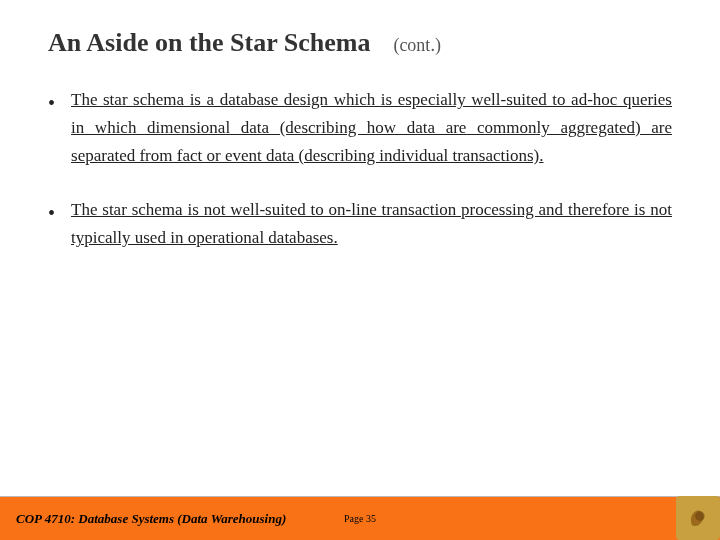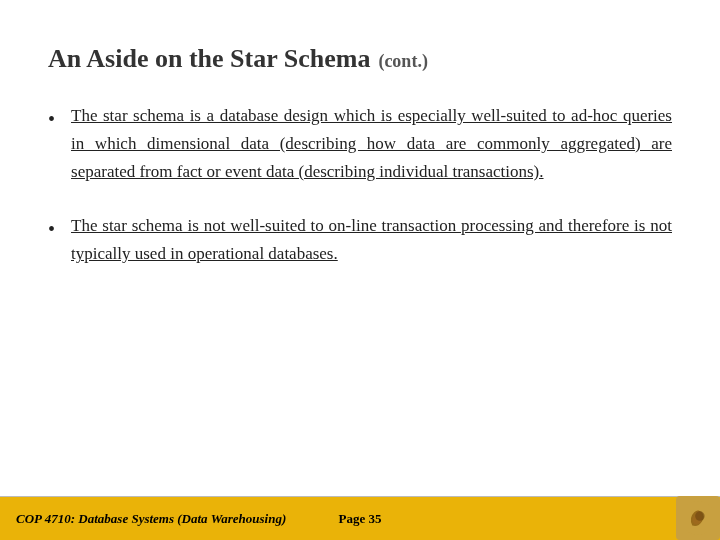--- a/index.html
+++ b/index.html
@@ -31,27 +31,26 @@
       padding: 28px 48px 20px 48px;
     }
 
     .slide-title {
       font-size: 26px;
       font-weight: bold;
       color: #333333;
       margin-bottom: 28px;
       display: flex;
       align-items: baseline;
-      gap: 8px;
-      margin-top: 16px;
+      gap: 23px;
     }
 
     .slide-title-cont {
       font-size: 18px;
-      font-weight: bold;
+      font-weight: normal;
       color: #555555;
     }
 
     .bullet-list {
       list-style: none;
       padding: 0;
     }
 
     .bullet-item {
       display: flex;
@@ -71,39 +70,39 @@
     .bullet-text {
       font-size: 17px;
       line-height: 1.65;
       color: #222222;
       text-align: justify;
       text-decoration: underline;
     }
 
     .slide-footer {
       height: 44px;
-      background: #eab308;
+      background: #f97316;
       border-top: 1px solid #bbbbbb;
       display: flex;
       align-items: center;
       padding: 0 16px;
       position: relative;
     }
 
     .footer-left {
       font-size: 13px;
       font-style: italic;
       font-weight: bold;
       color: #000000;
       flex: 1;
     }
 
     .footer-center {
-      font-size: 13px;
-      font-weight: bold;
+      font-size: 10px;
+      font-weight: normal;
       color: #000000;
       position: absolute;
       left: 50%;
       transform: translateX(-50%);
     }
 
     .footer-logo {
       width: 44px;
       height: 44px;
       background: #c8a040;

